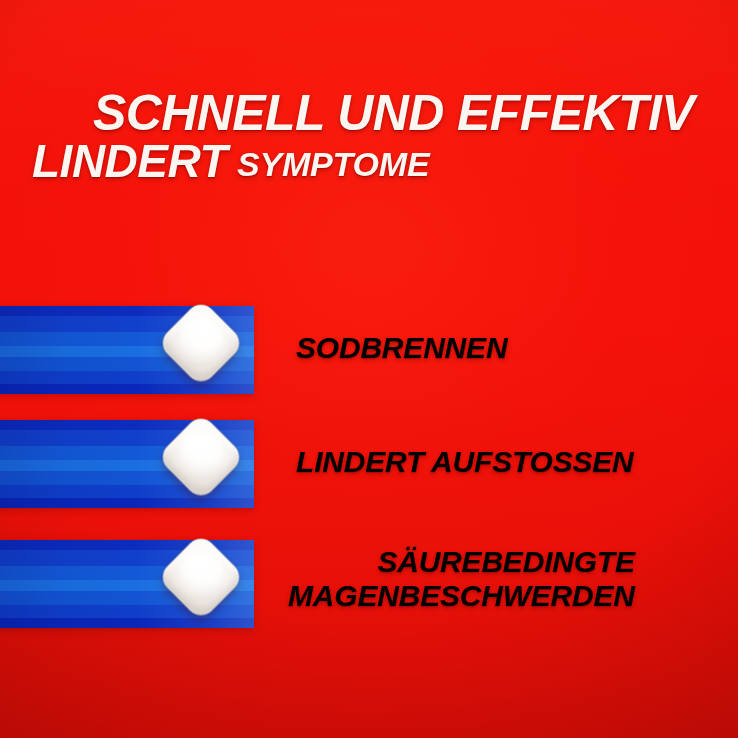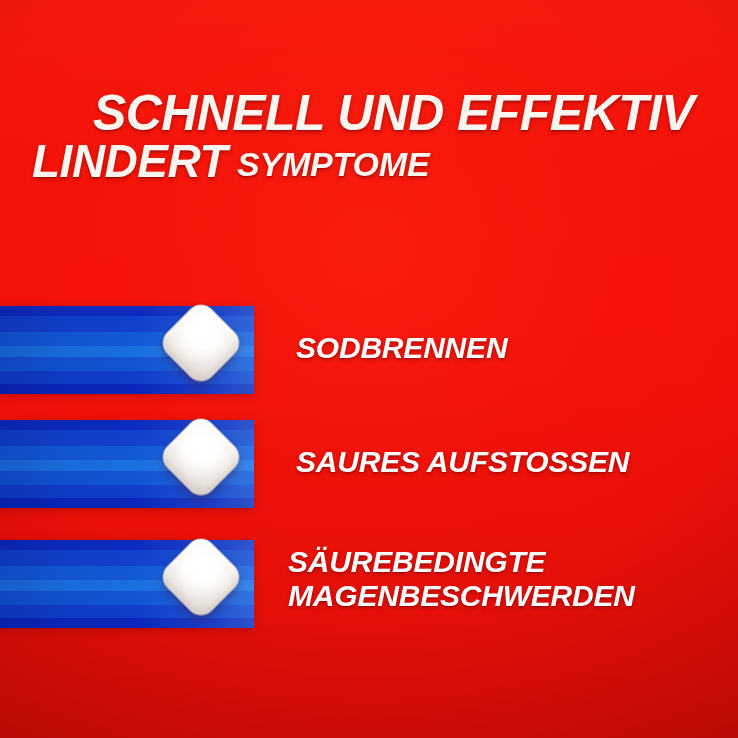--- a/index.html
+++ b/index.html
@@ -172,30 +172,31 @@
     background: radial-gradient(ellipse at 34% 30%,
       rgba(255,255,255,0.85) 0%,
       rgba(255,255,255,0.18) 50%,
       rgba(225,216,208,0.26) 78%,
       rgba(205,195,186,0.30) 100%);
   }
 
   
   .label {
     position: absolute;
-    color: #ffffff;
+    color: #000000;
     font-weight: bold;
     font-style: italic;
     font-size: 30px;
     letter-spacing: -0.2px;
     line-height: 1.12;
     white-space: pre-line;
     text-shadow:
       0 2px 4px rgba(110,0,0,0.45),
       0 1px 1px rgba(120,0,0,0.35);
+    text-align: right;
   }
 </style>
 </head>
 <body>
 
 <div class="stage">
 
   <div class="bg-base"></div>
   <div class="bg-vignette"></div>
   <div class="bg-sheen"></div>
@@ -211,21 +212,21 @@
 
     <div class="row" style="top:306px;">
       <div class="band"></div>
       <div class="tablet" style="left:170px; top:6px;"></div>
       <div class="label" style="left:296px; top:25px;">SODBRENNEN</div>
     </div>
 
     <div class="row" style="top:420px;">
       <div class="band"></div>
       <div class="tablet" style="left:170px; top:6px;"></div>
-      <div class="label" style="left:296px; top:25px;">SAURES AUFSTOSSEN</div>
+      <div class="label" style="left:296px; top:25px;">LINDERT AUFSTOSSEN</div>
     </div>
 
     <div class="row" style="top:540px;">
       <div class="band"></div>
       <div class="tablet" style="left:170px; top:6px;"></div>
       <div class="label" style="left:288px; top:5px;">SÄUREBEDINGTE
 MAGENBESCHWERDEN</div>
     </div>
 
   </div>

